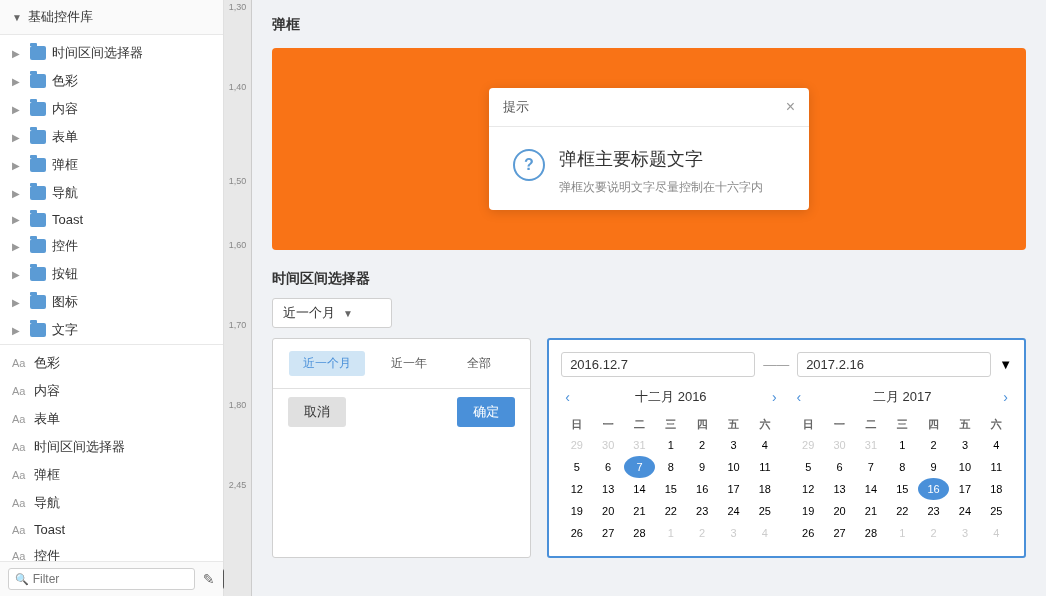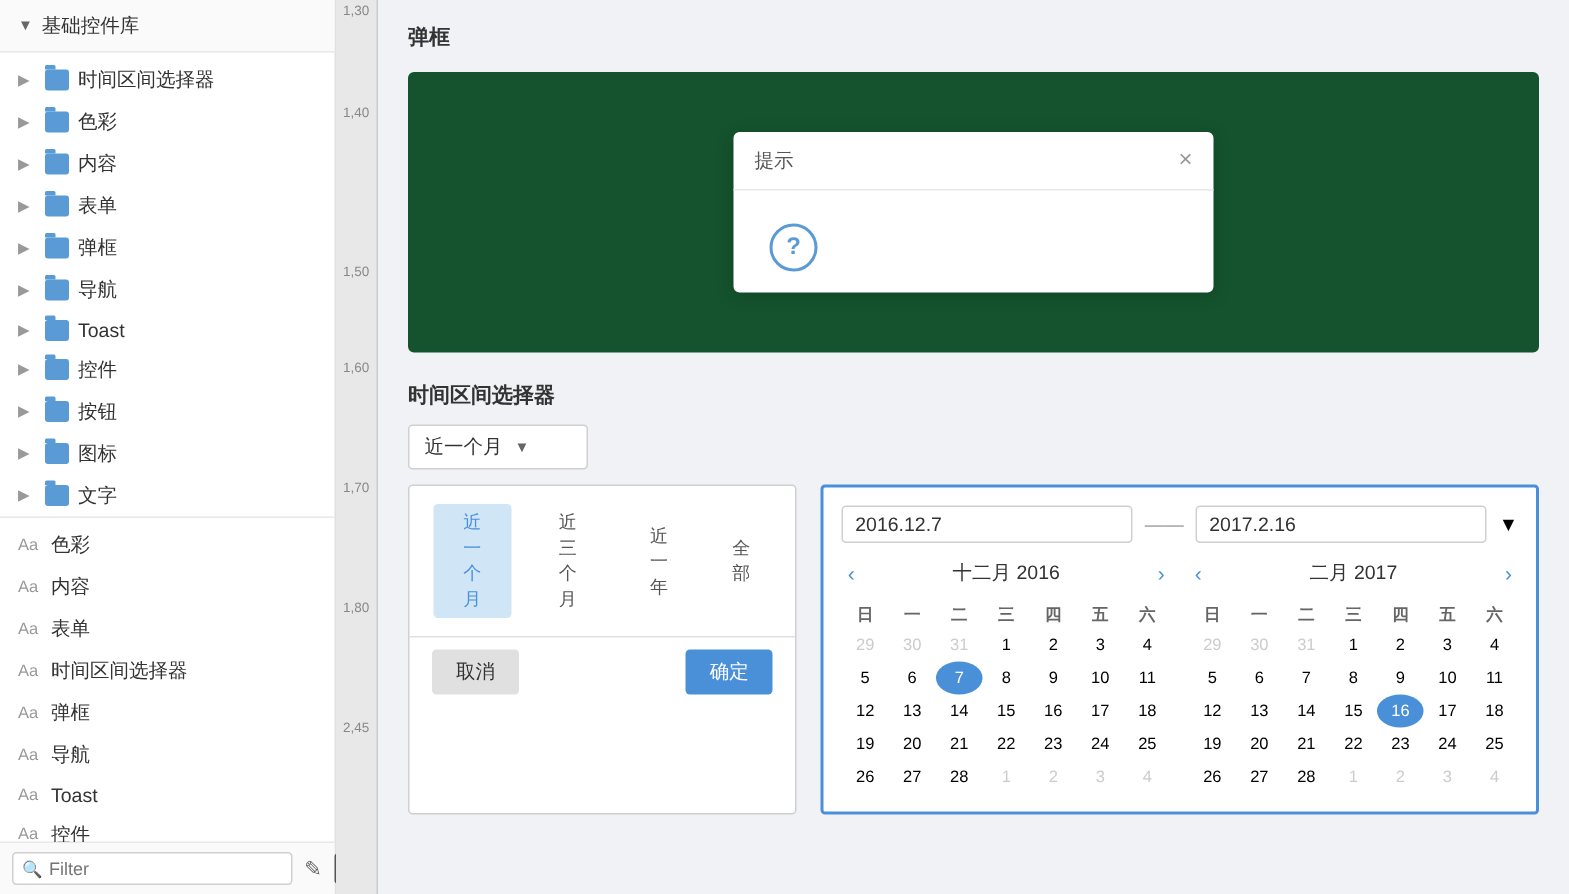--- a/index.html
+++ b/index.html
@@ -32,21 +32,21 @@
     .ruler-marks { position: absolute; top: 0; left: 0; width: 100%; }
 
     
     .main { flex: 1; overflow-y: auto; background: #f0f2f5; padding: 0; }
     .content-area { padding: 16px 20px; }
 
     
     .section-title { font-size: 14px; font-weight: 600; color: #333; margin-bottom: 14px; }
 
     
-    .dialog-section { background: #14532d; border-radius: 4px; padding: 40px 30px; display: flex; align-items: flex-end; justify-content: center; margin-bottom: 20px; position: relative; }
+    .dialog-section { background: #f97316; border-radius: 4px; padding: 40px 30px; display: flex; align-items: flex-end; justify-content: center; margin-bottom: 20px; position: relative; }
     .dialog-box { background: #fff; border-radius: 4px; box-shadow: 0 2px 12px rgba(0,0,0,0.15); width: 320px; }
     .dialog-header { padding: 10px 14px; border-bottom: 1px solid #e8e8e8; display: flex; justify-content: space-between; align-items: center; }
     .dialog-header-title { font-size: 13px; color: #555; }
     .dialog-close { color: #999; cursor: pointer; font-size: 16px; }
     .dialog-body { padding: 20px 24px 14px; display: flex; align-items: flex-start; gap: 14px; }
     .dialog-icon { width: 32px; height: 32px; border: 2px solid #5b9bd5; border-radius: 50%; display: flex; align-items: center; justify-content: center; color: #5b9bd5; font-size: 16px; font-weight: bold; flex-shrink: 0; margin-top: 2px; }
     .dialog-content .dialog-main-title { font-size: 18px; color: #333; margin-bottom: 8px; }
     .dialog-content .dialog-sub-text { font-size: 12px; color: #888; }
     .dialog-footer { padding: 10px 14px; display: flex; justify-content: flex-end; gap: 8px; }
     .btn-secondary { padding: 6px 16px; background: #e0e0e0; border: none; border-radius: 3px; color: #333; cursor: pointer; font-size: 13px; }
@@ -192,21 +192,21 @@
     <div class="footer-icons">
       <span class="footer-icon">✎</span>
       <span class="footer-badge">0</span>
     </div>
   </div>
 </div>
 
 <div class="ruler">
   <div class="ruler-marks">
     <div style="position:absolute;top:0;left:0;width:100%;font-size:9px;color:#888;padding:2px;text-align:center;">1,30</div>
-    <div style="position:absolute;top:68px;left:0;width:100%;font-size:9px;color:#888;padding:2px;text-align:center;">1,40</div>
+    <div style="position:absolute;top:80px;left:0;width:100%;font-size:9px;color:#888;padding:2px;text-align:center;">1,40</div>
     <div style="position:absolute;top:174px;left:0;width:100%;font-size:9px;color:#888;padding:2px;text-align:center;">1,50</div>
     <div style="position:absolute;top:238px;left:0;width:100%;font-size:9px;color:#888;padding:2px;text-align:center;">1,60</div>
     <div style="position:absolute;top:318px;left:0;width:100%;font-size:9px;color:#888;padding:2px;text-align:center;">1,70</div>
     <div style="position:absolute;top:398px;left:0;width:100%;font-size:9px;color:#888;padding:2px;text-align:center;">1,80</div>
     <div style="position:absolute;top:478px;left:0;width:100%;font-size:9px;color:#888;padding:2px;text-align:center;">2,45</div>
   </div>
 </div>
 
 <div class="main">
   <div class="content-area">
@@ -215,38 +215,41 @@
     <div class="dialog-section">
       <div class="dialog-box">
         <div class="dialog-header">
           <span class="dialog-header-title">提示</span>
           <span class="dialog-close">×</span>
         </div>
         <div class="dialog-body">
           <div class="dialog-icon">
             <span>?</span>
           </div>
+          <div class="dialog-content">
+            <div class="dialog-main-title">弹框主要标题文字</div>
+            <div class="dialog-sub-text">弹框次要说明文字尽量控制在十六字内</div>
+          </div>
         </div>
       </div>
     </div>
 
     <div class="datepicker-section">
       <div class="section-title" style="margin-bottom:10px;">时间区间选择器</div>
       <div class="dp-top">
         <div class="dp-select">
           <span>近一个月</span>
           <span class="arrow">▼</span>
         </div>
       </div>
       <div class="dp-panels">
 
         <div class="dp-left-panel">
           <div class="dp-quick">
             <button class="dp-quick-btn active">近一个月</button>
-            <button class="dp-quick-btn inactive">近三个月</button>
             <button class="dp-quick-btn inactive">近一年</button>
             <button class="dp-quick-btn inactive">全部</button>
           </div>
           <div class="dp-actions">
             <button class="btn-secondary">取消</button>
             <button class="btn-primary">确定</button>
           </div>
         </div>
 
         <div class="dp-right-panel">

